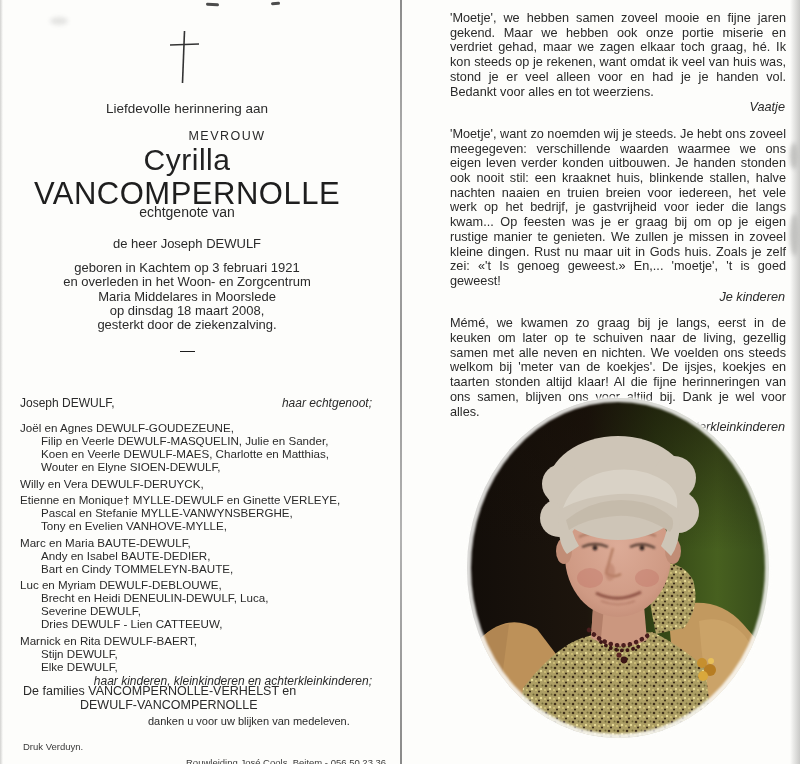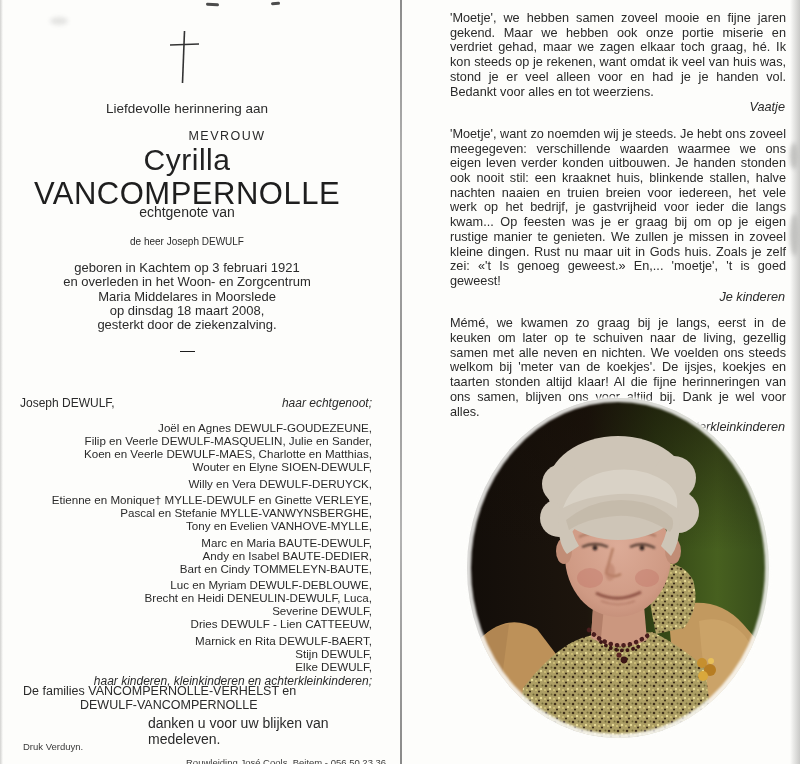--- a/index.html
+++ b/index.html
@@ -26,34 +26,34 @@
 
   
   .left-panel{position:absolute;left:0;top:0;width:400px;height:764px;}
   .cross{position:absolute;left:168px;top:29px;}
   .c-center{position:absolute;left:2px;width:370px;text-align:center;}
   .memorial-line{top:101px;font-size:13.5px;}
   .honorific{top:129px;font-size:12.5px;letter-spacing:1.5px;}
   .first-name{top:143px;font-size:30px;letter-spacing:.5px;color:#222;}
   .last-name{top:176px;font-size:31px;letter-spacing:.5px;color:#1e1e1e;}
   .spouse-intro{top:204px;font-size:14px;}
-  .spouse-name{top:236px;font-size:10px;}
+  .spouse-name{top:236px;font-size:13px;}
   .life{top:261px;font-size:13px;line-height:14.3px;}
   .divider{top:341px;font-size:15px;letter-spacing:-1px;color:#1c1c1c;}
 
   .family{position:absolute;left:20px;top:397px;width:352px;font-size:11.6px;line-height:13px;}
   .husband-row{display:flex;justify-content:space-between;margin-bottom:11px;font-size:12px;}
   .it{font-style:italic;}
-  .fl{white-space:nowrap;text-align:right;}
+  .fl{white-space:nowrap;}
   .ind1{padding-left:21px;}
   .g{margin-top:3.5px;}
   .closing{margin-top:2px;text-align:right;font-size:12px;}
   .families-1{position:absolute;left:23px;top:684px;font-size:12.5px;}
   .families-2{position:absolute;left:80px;top:698px;font-size:12.5px;}
-  .thanks{position:absolute;left:148px;top:715px;font-size:14px;}
+  .thanks{position:absolute;left:148px;top:715px;font-size:11px;}
   .printer{position:absolute;left:23px;top:741px;font-size:9.5px;color:#3a3a3a;text-align:right;}
   .service{position:absolute;left:186px;top:757px;font-size:9.5px;color:#3a3a3a;}
 
   
   .right-panel{position:absolute;left:401px;top:0;width:460px;height:764px;}
   .rtext{position:absolute;left:49px;top:11px;width:336px;font-size:12.7px;line-height:14.7px;}
   .msg{margin:0;text-align:justify;text-justify:inter-word;}
   .sig{text-align:right;font-style:italic;margin:1px 1px 12px 0;}
   .photo{position:absolute;left:62px;top:396px;}
 </style>

